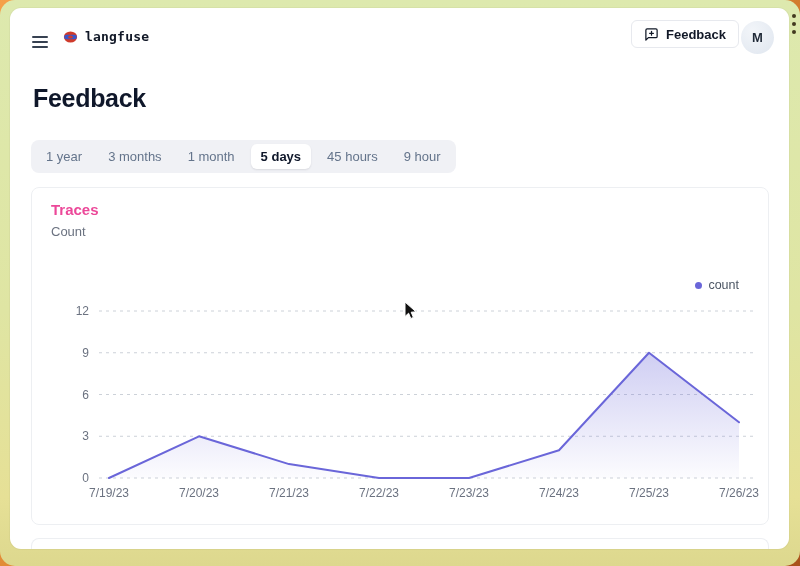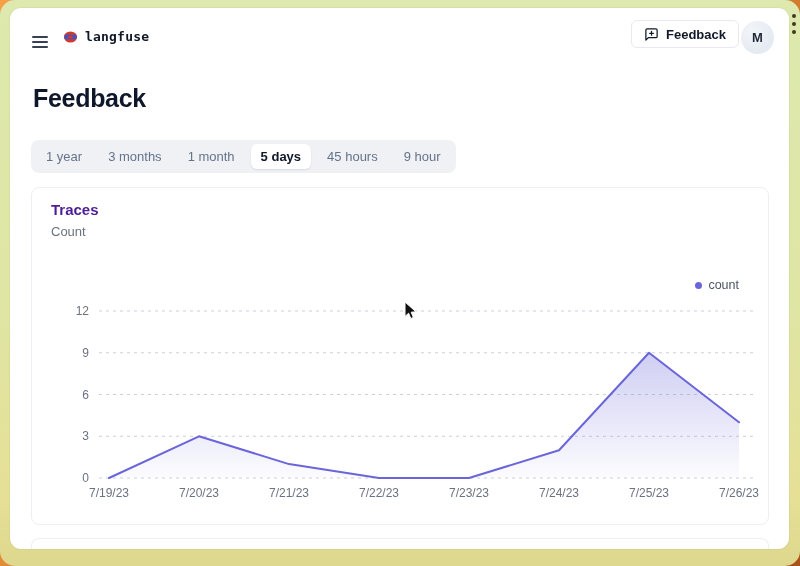--- a/index.html
+++ b/index.html
@@ -67,21 +67,21 @@
   }
   .tab.selected {
     background: #ffffff; color: #0f172a; font-weight: 600;
     box-shadow: 0 1px 2px rgba(15,23,42,0.10);
   }
   
   .card {
     position: absolute; left: 21px; top: 179px; width: 738px; height: 338px;
     border: 1px solid #edeff2; border-radius: 8px; background: #fff;
   }
-  .card-title { position: absolute; left: 19px; top: 13px; font-size: 15px; font-weight: 700; color: #4c1d95; }
+  .card-title { position: absolute; left: 19px; top: 13px; font-size: 15px; font-weight: 700; color: #ec4899; }
   .card-subtitle { position: absolute; left: 19px; top: 36px; font-size: 13px; color: #6b7280; }
   .legend { position: absolute; right: 29px; top: 90px; display: flex; align-items: center; gap: 6px; }
   .legend-dot { width: 7px; height: 7px; border-radius: 50%; }
   .legend-label { font-size: 12.5px; color: #4b5563; }
   .chart-svg { position: absolute; left: 0; top: 110px; }
   .chart-svg text { font-family: "Liberation Sans", sans-serif; font-size: 12px; fill: #6b7280; }
   
   .card-next {
     position: absolute; left: 21px; top: 530px; width: 738px; height: 24px;
     border: 1px solid #edeff2; border-bottom: none; border-radius: 8px 8px 0 0; background: #fff;

